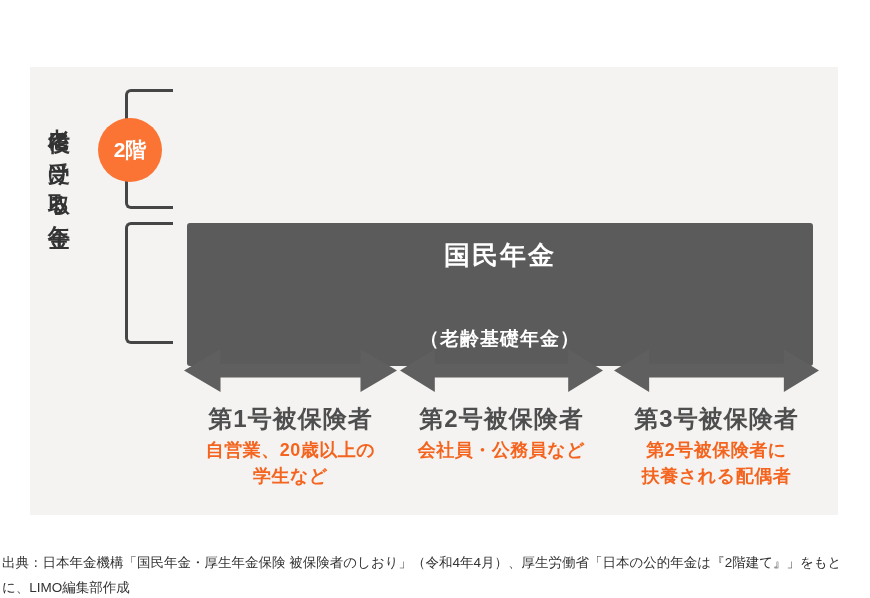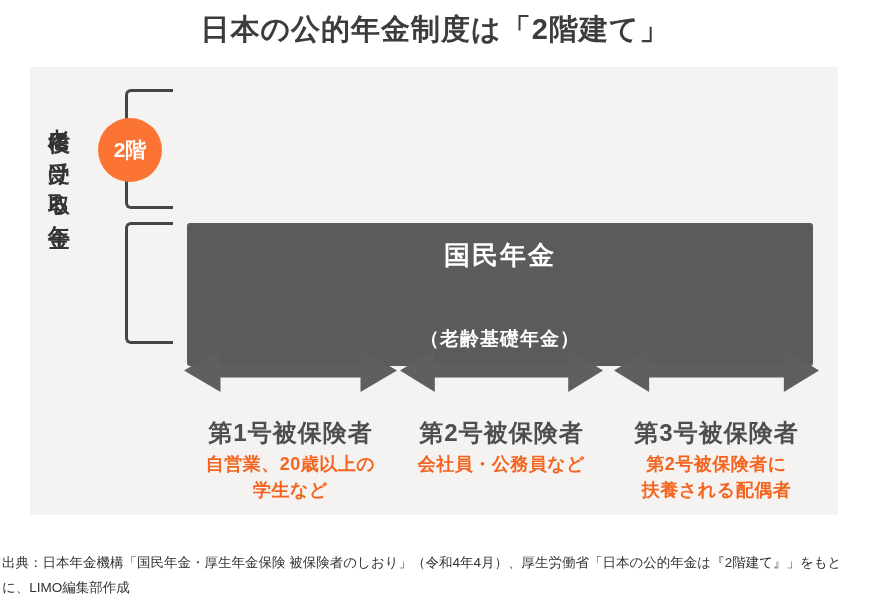--- a/index.html
+++ b/index.html
@@ -58,39 +58,38 @@
   .box .box-sub   { font-size: 19px; font-weight: 700; margin-top: 10px; letter-spacing: 1px; }
   .box.kosei { left: 363px; top: 21px; width: 217px; height: 120px; background: #fb7433; }
   .box.kokumin { left: 157px; top: 156px; width: 626px; height: 143px; background: #5b5b5b; gap: 43px; }
 
   .col { position: absolute; top: 281px; text-align: center; }
   .col.c1 { left: 154px; width: 213px; }
   .col.c2 { left: 370px; width: 203px; }
   .col.c3 { left: 584px; width: 205px; }
   .arrow-svg { display: block; width: 100%; height: 45px; }
   .cat-label {
-    margin-top: 24px; font-size: 24px; font-weight: 700; color: #4e4e4e;
+    margin-top: 10px; font-size: 24px; font-weight: 700; color: #4e4e4e;
     white-space: nowrap; letter-spacing: 1px;
   }
   .cat-desc {
     margin-top: 2px; font-size: 18px; font-weight: 700; color: #f4641e;
     line-height: 1.45; white-space: pre-line; letter-spacing: 0.5px;
   }
 
   .source {
     position: absolute; left: 2px; top: 551px; width: 864px;
     font-size: 13.5px; color: #333333; line-height: 1.85;
   }
 </style>
 </head>
 <body>
 
 <div class="page">
 
-  <div class="title">日本の公的年金制度は「2階建て」</div>
 
   <div class="panel">
 
     <div class="side-label">老後に受け取る年金</div>
 
     <div class="bracket top"></div>
     <div class="bracket bottom"></div>
 
     <div class="tier-badge t2">2階</div>
 

